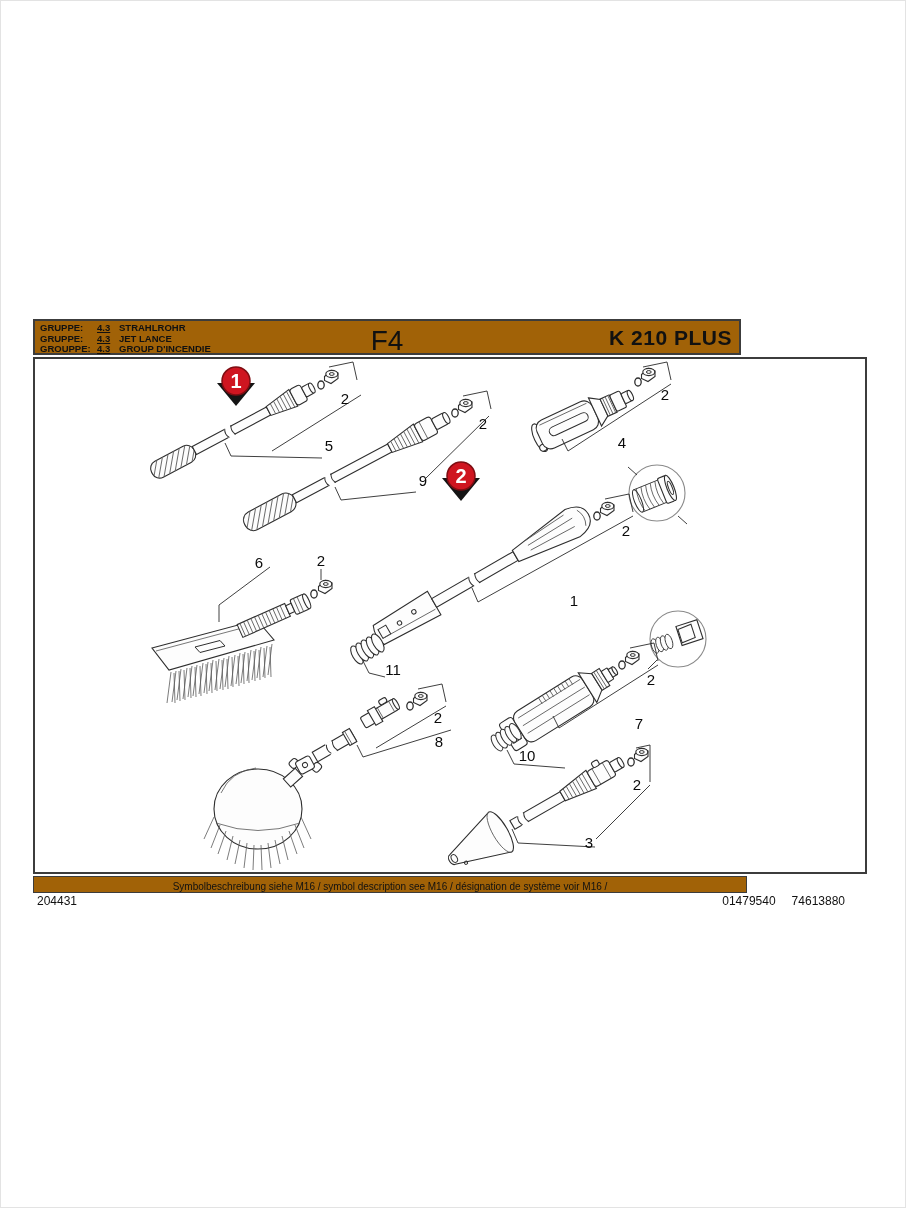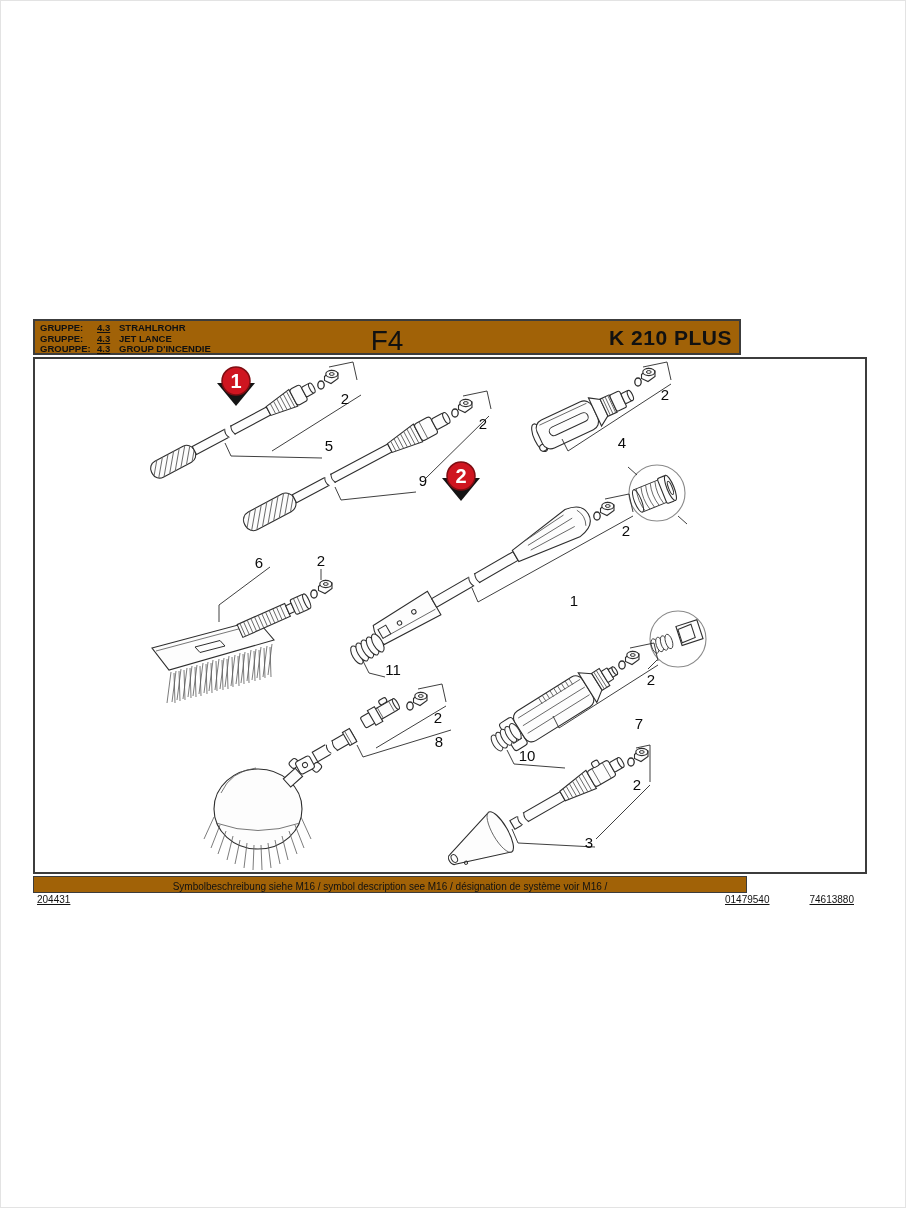--- a/index.html
+++ b/index.html
@@ -23,24 +23,24 @@
     border:2px solid #3c3c3c; box-sizing:border-box; background:#fff;
   }
   .diagram-box svg { position:absolute; left:0; top:0; }
   .note-strip {
     position:absolute; left:32px; top:875px; width:714px; height:17px;
     border:1.5px solid #3c3c3c; box-sizing:border-box; background:#a16207;
     display:flex; align-items:flex-end; justify-content:center; font-size:10px;
   }
   .refs-row {
     position:absolute; left:32px; top:893px; width:834px;
-    display:flex; justify-content:space-between; font-size:10px;text-decoration:underline;
+    display:flex; justify-content:space-between; font-size:12px;
   }
   .doc-number { margin-left:4px; }
-  .refs { display:flex; gap:40px; margin-right:13px;text-align:right; }
+  .refs { display:flex; gap:16px; margin-right:22px;text-align:right; }
   
   .ln   { fill:#fdfdfd; stroke:#2e2e2e; stroke-width:1.1; }
   .ln2  { fill:none; stroke:#2e2e2e; stroke-width:1; }
   .thin { fill:none; stroke:#565656; stroke-width:.8; }
   .lead { fill:none; stroke:#2a2a2a; stroke-width:.9; }
   .bristle { fill:none; stroke:#5a5a5a; stroke-width:.8; }
   .oring { fill:none; stroke:#2e2e2e; stroke-width:1.3; }
   .detail-circle { fill:none; stroke:#8a8a8a; stroke-width:1.1; }
   .num { font-size:15px; fill:#0a0a0a; text-anchor:middle; font-family:"Liberation Sans",sans-serif; }
   .marker-tri { fill:#141414; }

